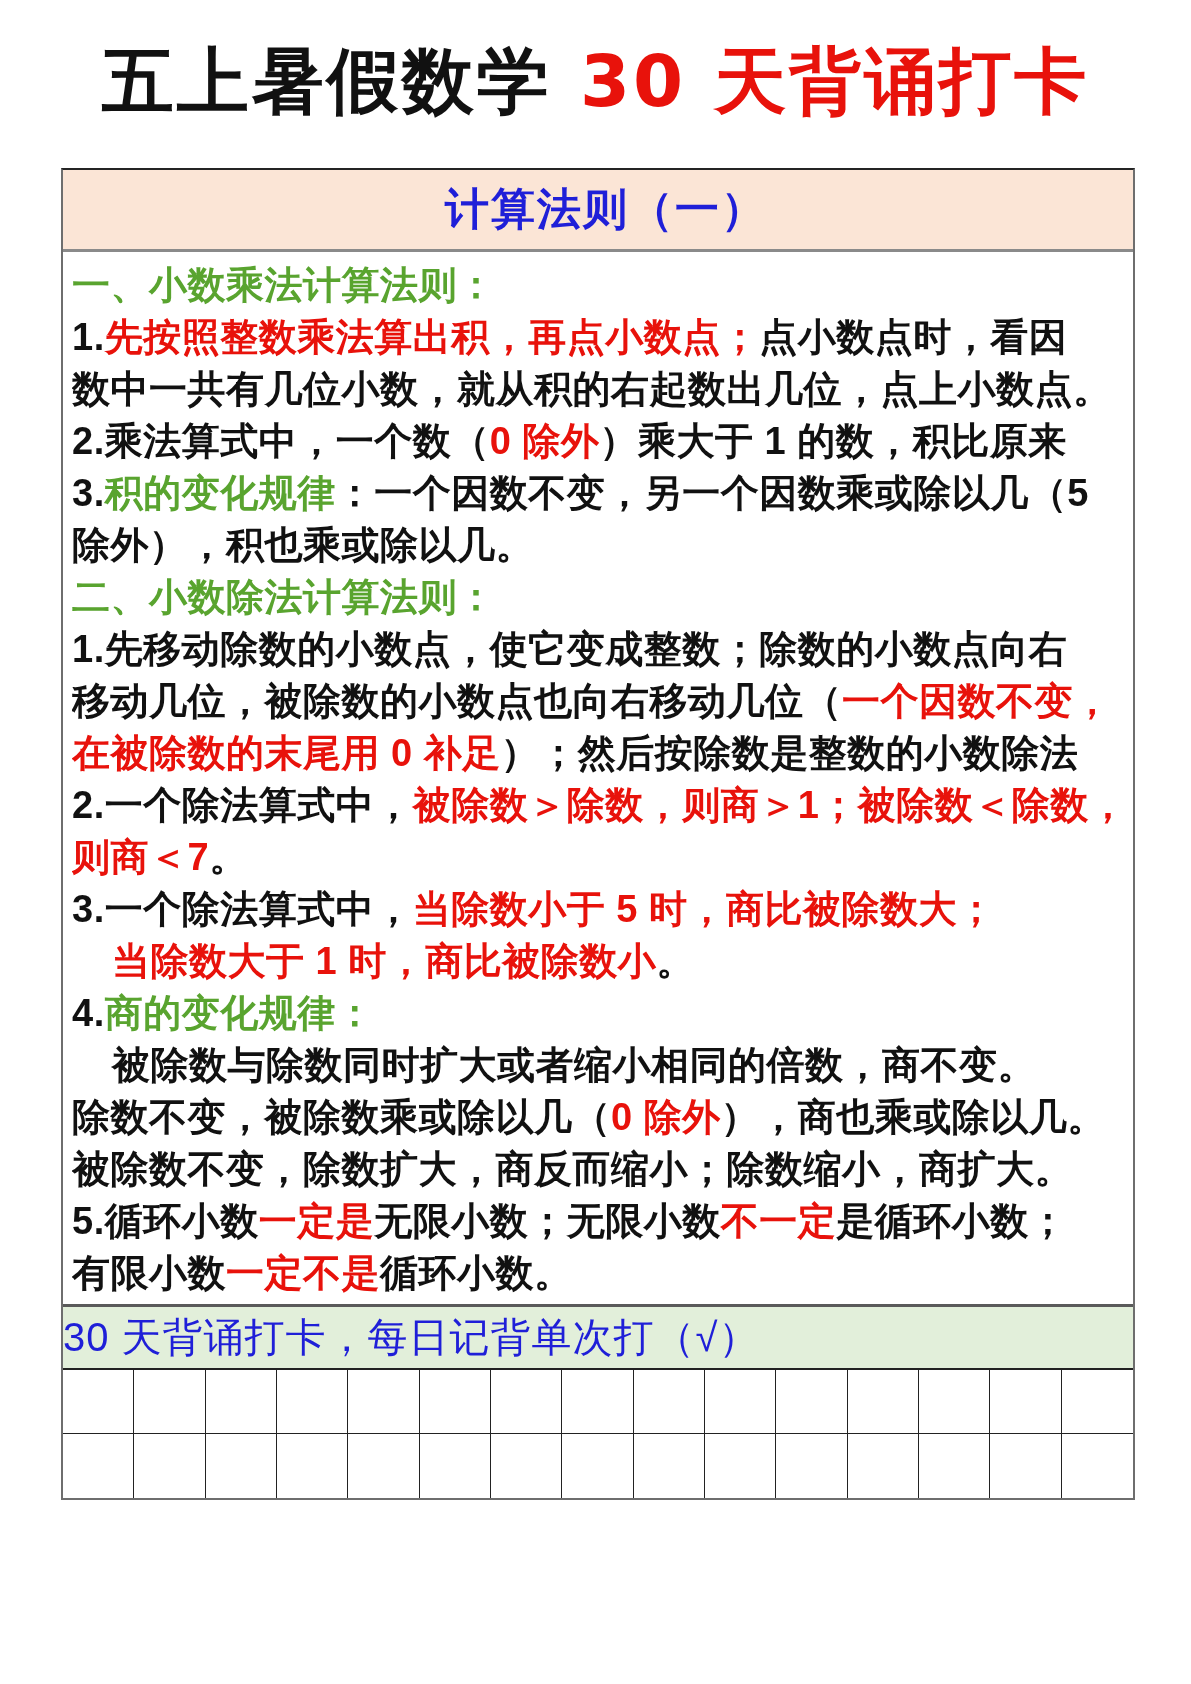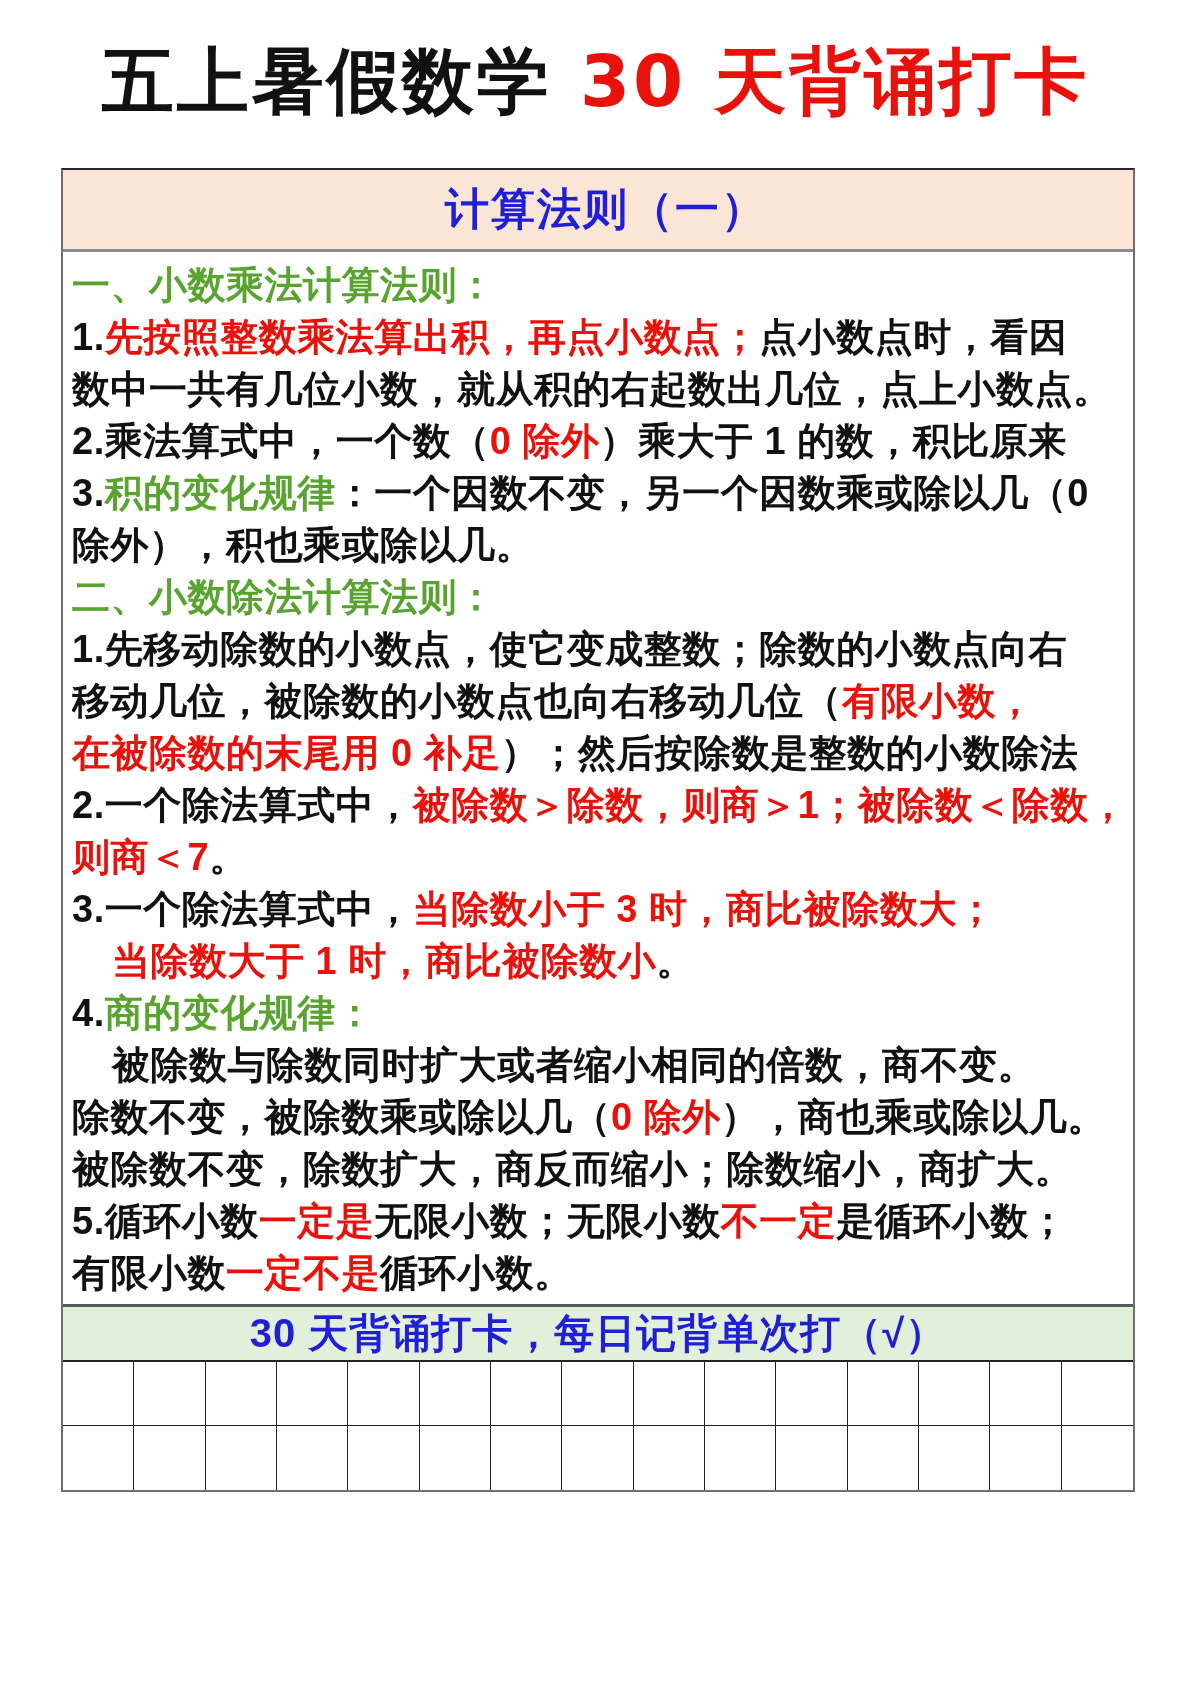--- a/index.html
+++ b/index.html
@@ -40,23 +40,23 @@
     font-weight: 700; letter-spacing: 0.5px;
     white-space: nowrap; overflow: hidden;
   }
   .line.indent { padding-left: 40px; }
   .c-black { color: var(--ink, #111); }
   .c-red   { color: var(--red, #e8120b); }
   .c-green { color: var(--green, #59a42f); }
   .banner {
     background: var(--banner-bg, #e2efda);
     border-top: 3px solid #5a5a5a;
-    height: 56px;
-    display: flex; align-items: center; justify-content: center;
-    font-size: 40px; font-weight: 700;
+    height: 64px;
+    display: flex; align-items: center; justify-content: flex-start;
+    font-size: 40px; font-weight: 400;
     color: var(--blue, #1f1fd8);
     letter-spacing: 1px;
   }
   .grid {
     display: grid;
     grid-template-columns: repeat(15, 1fr);
     border-top: 2px solid #222;
     background: #fff;
   }
   .cell {
@@ -77,29 +77,29 @@
 
 <div class="card">
   <div class="card-header">
     <span>计算法则（一）</span>
   </div>
   <div class="card-body">
       <div class="line"><span class="c-green">一、小数乘法计算法则：</span></div>
       <div class="line"><span class="c-black">1.</span><span class="c-red">先按照整数乘法算出积，再点小数点；</span><span class="c-black">点小数点时，看因</span></div>
       <div class="line"><span class="c-black">数中一共有几位小数，就从积的右起数出几位，点上小数点。</span></div>
       <div class="line"><span class="c-black">2.乘法算式中，一个数（</span><span class="c-red">0 除外</span><span class="c-black">）乘大于 1 的数，积比原来</span></div>
-      <div class="line"><span class="c-black">3.</span><span class="c-green">积的变化规律</span><span class="c-black">：一个因数不变，另一个因数乘或除以几（0</span></div>
+      <div class="line"><span class="c-black">3.</span><span class="c-green">积的变化规律</span><span class="c-black">：一个因数不变，另一个因数乘或除以几（5</span></div>
       <div class="line"><span class="c-black">除外），积也乘或除以几。</span></div>
       <div class="line"><span class="c-green">二、小数除法计算法则：</span></div>
       <div class="line"><span class="c-black">1.先移动除数的小数点，使它变成整数；除数的小数点向右</span></div>
-      <div class="line"><span class="c-black">移动几位，被除数的小数点也向右移动几位（</span><span class="c-red">有限小数，</span></div>
+      <div class="line"><span class="c-black">移动几位，被除数的小数点也向右移动几位（</span><span class="c-red">一个因数不变，</span></div>
       <div class="line"><span class="c-red">在被除数的末尾用 0 补足</span><span class="c-black">）；然后按除数是整数的小数除法</span></div>
       <div class="line"><span class="c-black">2.一个除法算式中，</span><span class="c-red">被除数＞除数，则商＞1；被除数＜除数，</span></div>
       <div class="line"><span class="c-red">则商＜7</span><span class="c-black">。</span></div>
-      <div class="line"><span class="c-black">3.一个除法算式中，</span><span class="c-red">当除数小于 3 时，商比被除数大；</span></div>
+      <div class="line"><span class="c-black">3.一个除法算式中，</span><span class="c-red">当除数小于 5 时，商比被除数大；</span></div>
       <div class="line indent"><span class="c-red">当除数大于 1 时，商比被除数小</span><span class="c-black">。</span></div>
       <div class="line"><span class="c-black">4.</span><span class="c-green">商的变化规律：</span></div>
       <div class="line indent"><span class="c-black">被除数与除数同时扩大或者缩小相同的倍数，商不变。</span></div>
       <div class="line"><span class="c-black">除数不变，被除数乘或除以几（</span><span class="c-red">0 除外</span><span class="c-black">），商也乘或除以几。</span></div>
       <div class="line"><span class="c-black">被除数不变，除数扩大，商反而缩小；除数缩小，商扩大。</span></div>
       <div class="line"><span class="c-black">5.循环小数</span><span class="c-red">一定是</span><span class="c-black">无限小数；无限小数</span><span class="c-red">不一定</span><span class="c-black">是循环小数；</span></div>
       <div class="line"><span class="c-black">有限小数</span><span class="c-red">一定不是</span><span class="c-black">循环小数。</span></div>
     </div>
   <div class="banner">
     <span>30 天背诵打卡，每日记背单次打（√）</span>

